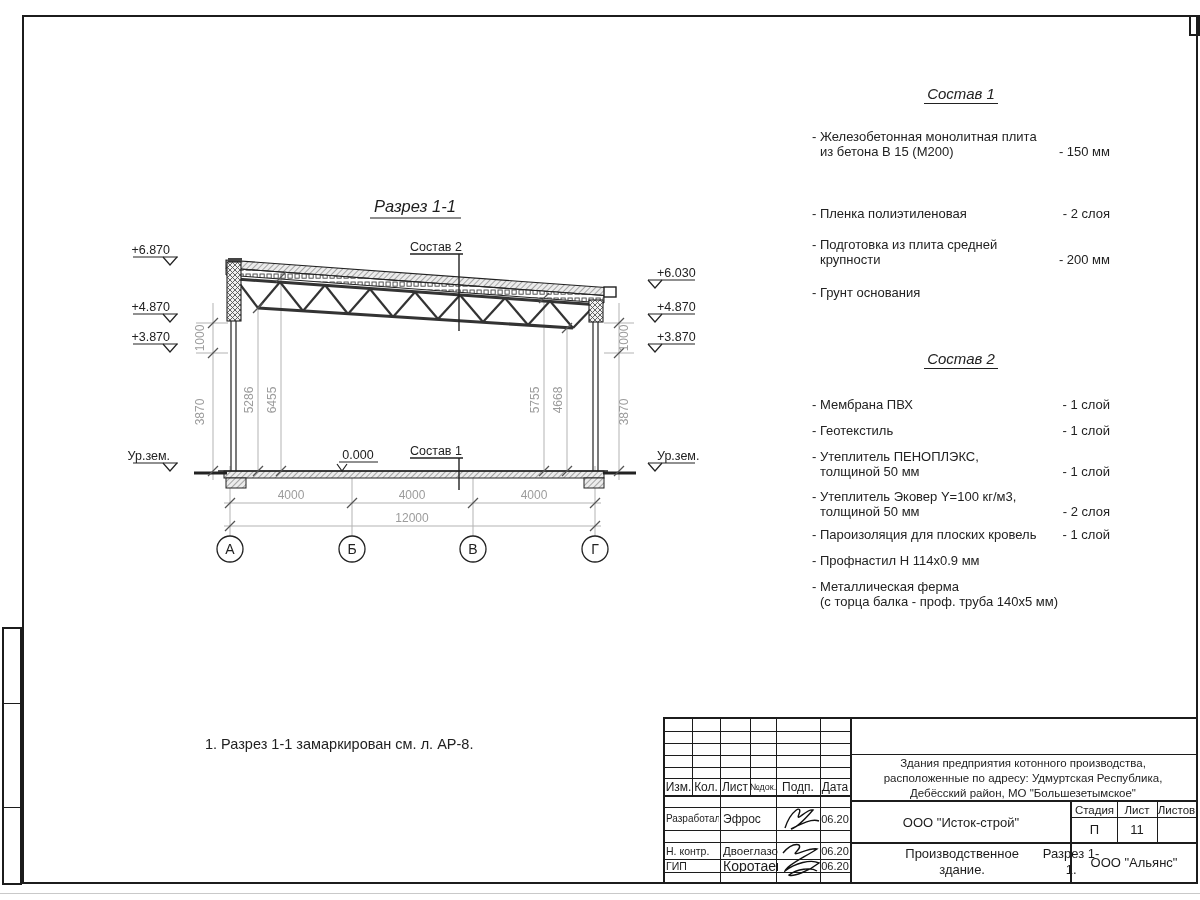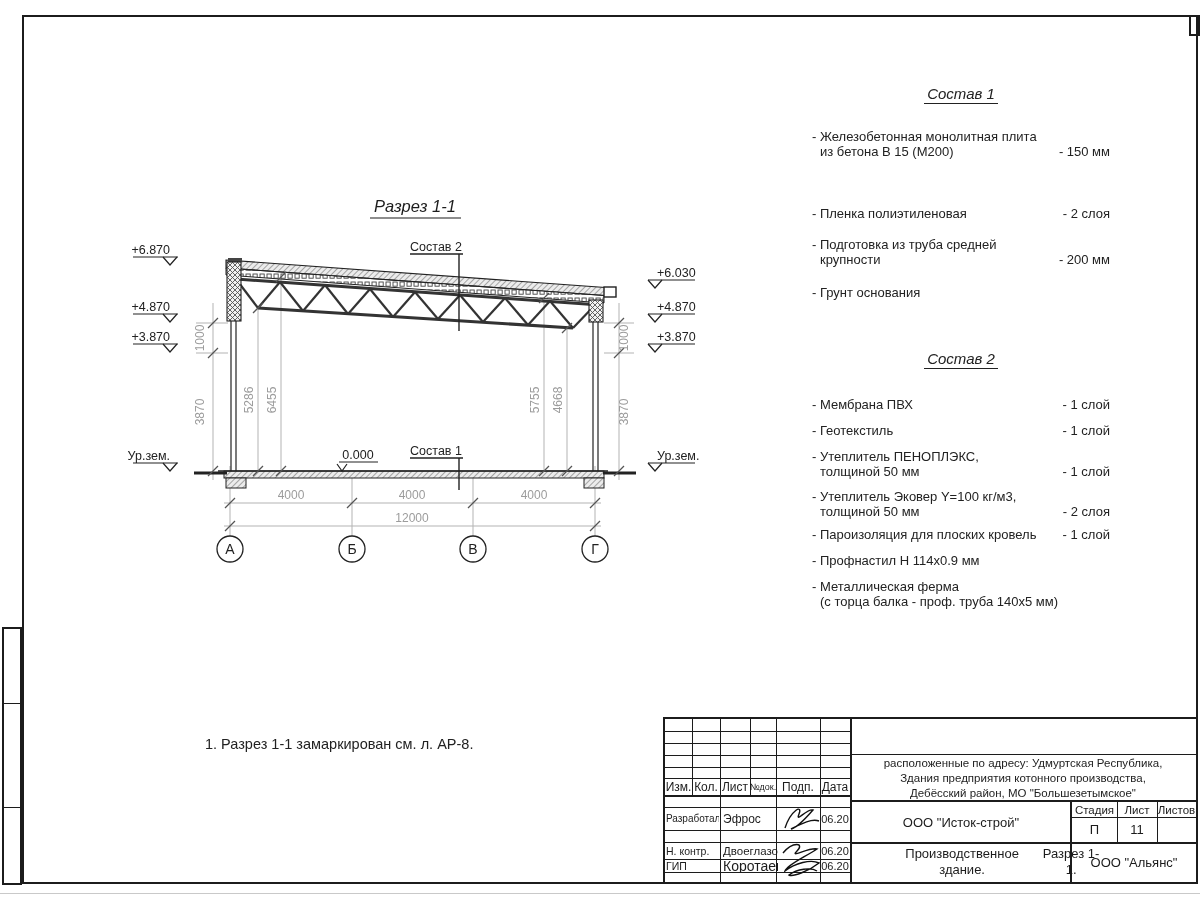--- a/index.html
+++ b/index.html
@@ -217,21 +217,21 @@
            <div class="cont">из бетона В 15 (М200)</div>
         </div>
       <div class="val">- 150 мм</div>
     </div>
     <div class="item" style="top:120px;">
       <div>- Пленка полиэтиленовая</div>
       <div class="val">- 2 слоя</div>
     </div>
     <div class="item" style="top:151px;">
       <div>
-          <div>- Подготовка из труба средней</div>
+          <div>- Подготовка из плита средней</div>
            <div class="cont">крупности</div>
         </div>
       <div class="val">- 200 мм</div>
     </div>
     <div class="item" style="top:199px;">
       <div>- Грунт основания</div>
     </div>
   </div>
 
   <div class="abs sost" style="left:812px;top:351px;height:270px;">
@@ -322,22 +322,22 @@
     <div class="cell" style="left:155px;top:140px;width:30px;height:13px;font-size:11px;">06.20</div>
 
     <svg class="abs" style="left:114px;top:83px;" width="44" height="32">
       <path d="M6,26 C12,8 24,2 20,12 C16,22 28,6 34,8 C27,16 18,26 12,27 C20,23 32,16 40,19" fill="none" stroke="#111" stroke-width="1.4"></path>
     </svg>
     <svg class="abs" style="left:110px;top:120px;" width="50" height="42">
       <path d="M8,14 C18,2 30,4 22,12 C14,20 34,8 42,10 C30,18 12,26 10,32 C20,24 36,20 44,24 C34,32 18,38 14,36 C22,30 36,28 42,32" fill="none" stroke="#111" stroke-width="1.4"></path>
     </svg>
 
     <div class="abs" style="left:187px;top:37px;width:342px;height:44px;text-align:center;font-size:11.5px;line-height:15px;">
+      <div>Здания предприятия котонного производства,</div>
       <div>расположенные по адресу: Удмуртская Республика,</div>
-      <div>Здания предприятия котонного производства,</div>
       <div>Дебёсский район, МО "Большезетымское"</div>
     </div>
     <div class="cell" style="left:187px;top:83px;width:218px;height:40px;font-size:13px;">ООО "Исток-строй"</div>
     <div class="cell" style="left:407px;top:83px;width:45px;height:15px;font-size:11.5px;">Стадия</div>
     <div class="cell" style="left:452px;top:83px;width:40px;height:15px;font-size:11.5px;">Лист</div>
     <div class="cell" style="left:492px;top:83px;width:39px;height:15px;font-size:11.5px;">Листов</div>
     <div class="cell" style="left:407px;top:98px;width:45px;height:25px;font-size:13px;">П</div>
     <div class="cell" style="left:452px;top:98px;width:40px;height:25px;font-size:13px;">11</div>
     <div class="cell" style="left:492px;top:98px;width:39px;height:25px;font-size:13px;"></div>
     <div class="abs" style="left:187px;top:127px;width:218px;height:36px;display:flex;justify-content:center;text-align:center;font-size:13px;line-height:16px;margin-left:33px;">

